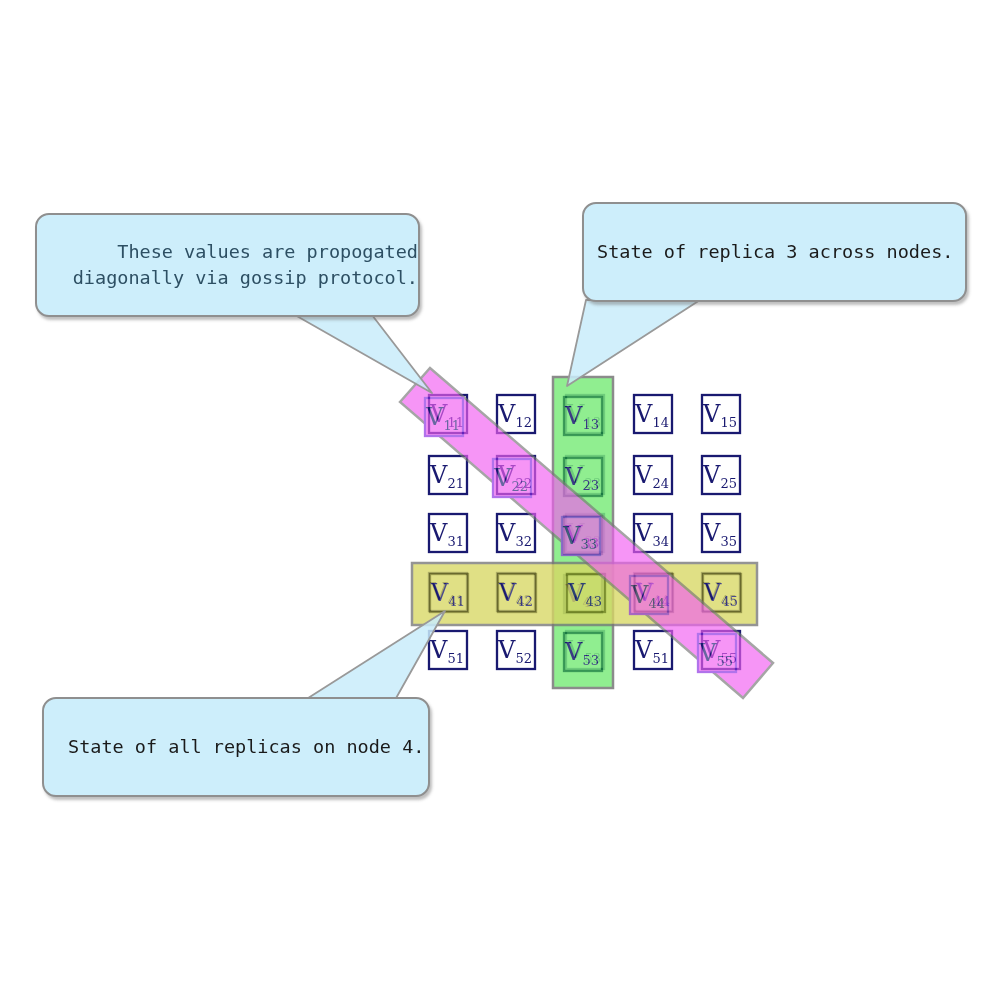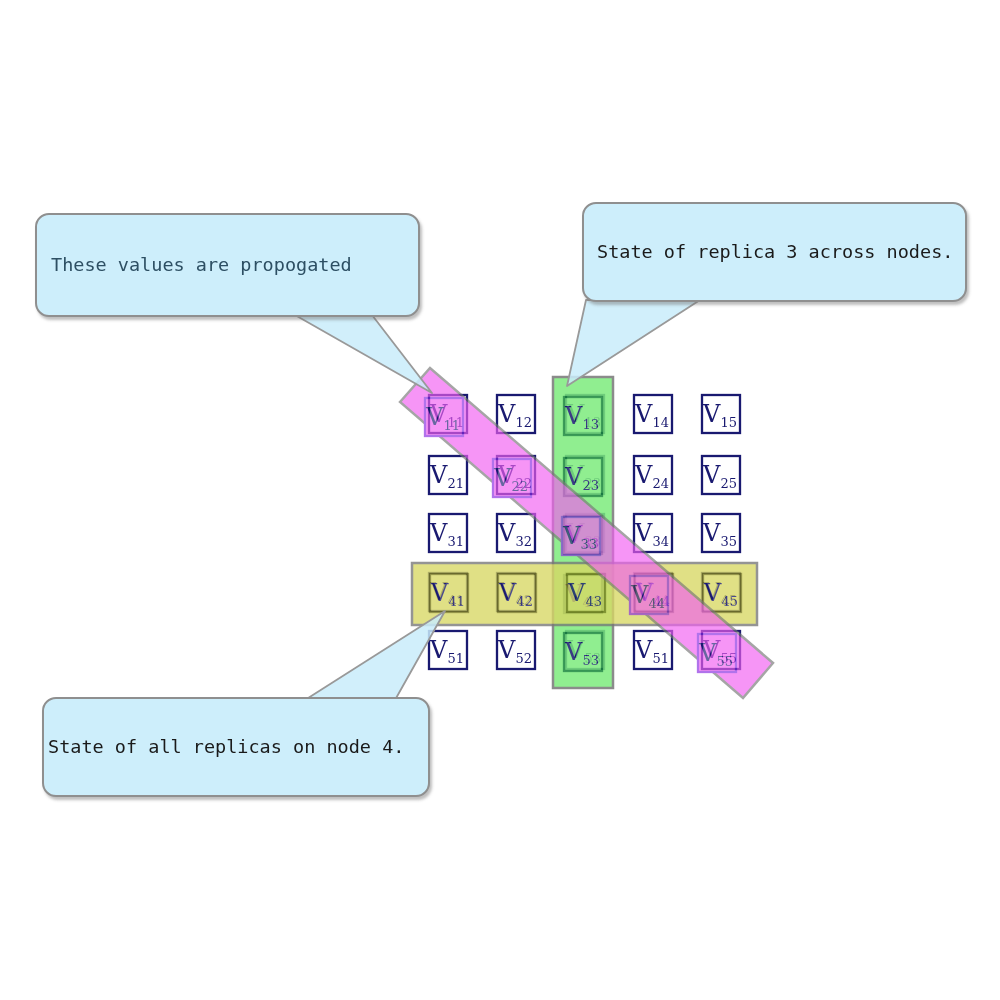--- a/index.html
+++ b/index.html
@@ -4,25 +4,25 @@
 <style>
   html,body{margin:0;padding:0;background:#ffffff;}
   #stage{position:relative;width:1000px;height:1000px;background:#ffffff;overflow:hidden;
          font-family:"DejaVu Sans Mono", monospace;}
   #diagram-svg{position:absolute;left:0;top:0;}
   .callout{position:absolute;background:#cdeefb;border:2.5px solid #8f8f8f;border-radius:14px;
            box-shadow:2px 3px 3px rgba(110,110,110,0.45);display:flex;flex-direction:column;
            justify-content:center;z-index:5;box-sizing:border-box;}
   .callout .line{display:block;font-size:18.5px;line-height:26px;white-space:nowrap;
                  font-family:"DejaVu Sans Mono", monospace;}
-  #callout-diagonal{left:35px;top:213px;width:385px;height:104px;padding-left:14px;}
+  #callout-diagonal{left:35px;top:213px;width:385px;height:104px;padding-left:14px;text-align:right;}
   #callout-diagonal .line{color:#2d4f63;}
   #callout-column{left:582px;top:202px;width:385px;height:100px;padding-left:13px;}
   #callout-column .line{color:#1a1a1a;}
-  #callout-row{left:42px;top:697px;width:388px;height:100px;padding-left:4px;}
+  #callout-row{left:42px;top:697px;width:388px;height:100px;padding-left:24px;}
   #callout-row .line{color:#1a1a1a;}
 </style>
 </head>
 <body>
 
 <div id="stage">
   <svg id="diagram-svg" width="1000" height="1000" viewBox="0 0 1000 1000">
       <g>
         <rect x="429" y="395" width="38" height="38" fill="#ffffff" stroke="#191970" stroke-width="2.3"></rect>
         <text x="447" y="422" text-anchor="middle" fill="#191970" font-family="&quot;DejaVu Serif&quot;, serif" font-size="24px"><tspan>V</tspan><tspan font-size="13px" dy="5">11</tspan></text>
@@ -114,20 +114,21 @@
         <rect x="698" y="634" width="38" height="38" fill="#f25ff2" stroke="#8a2be2" stroke-width="2.3"></rect>
         <text x="716" y="661" text-anchor="middle" fill="#191970" font-family="&quot;DejaVu Serif&quot;, serif" font-size="24px"><tspan>V</tspan><tspan font-size="13px" dy="5">55</tspan></text>
       </g>
       <polygon points="295,315 372,315 432,393" fill="#c9ecfa" fill-opacity="0.85" stroke="#999999" stroke-width="1.8" stroke-linejoin="round"></polygon>
       <polygon points="586,300 700,300 567,386" fill="#c9ecfa" fill-opacity="0.85" stroke="#999999" stroke-width="1.8" stroke-linejoin="round"></polygon>
       <polygon points="305,700 395,700 445,611" fill="#c9ecfa" fill-opacity="0.85" stroke="#999999" stroke-width="1.8" stroke-linejoin="round"></polygon>
     </svg>
 
   <div class="callout" id="callout-diagonal">
     <span class="line">These values are propogated</span>
+    <span class="line">diagonally via gossip protocol.</span>
   </div>
 
   <div class="callout" id="callout-column">
     <span class="line">State of replica 3 across nodes.</span>
   </div>
 
   <div class="callout" id="callout-row">
     <span class="line">State of all replicas on node 4.</span>
   </div>
 </div>

